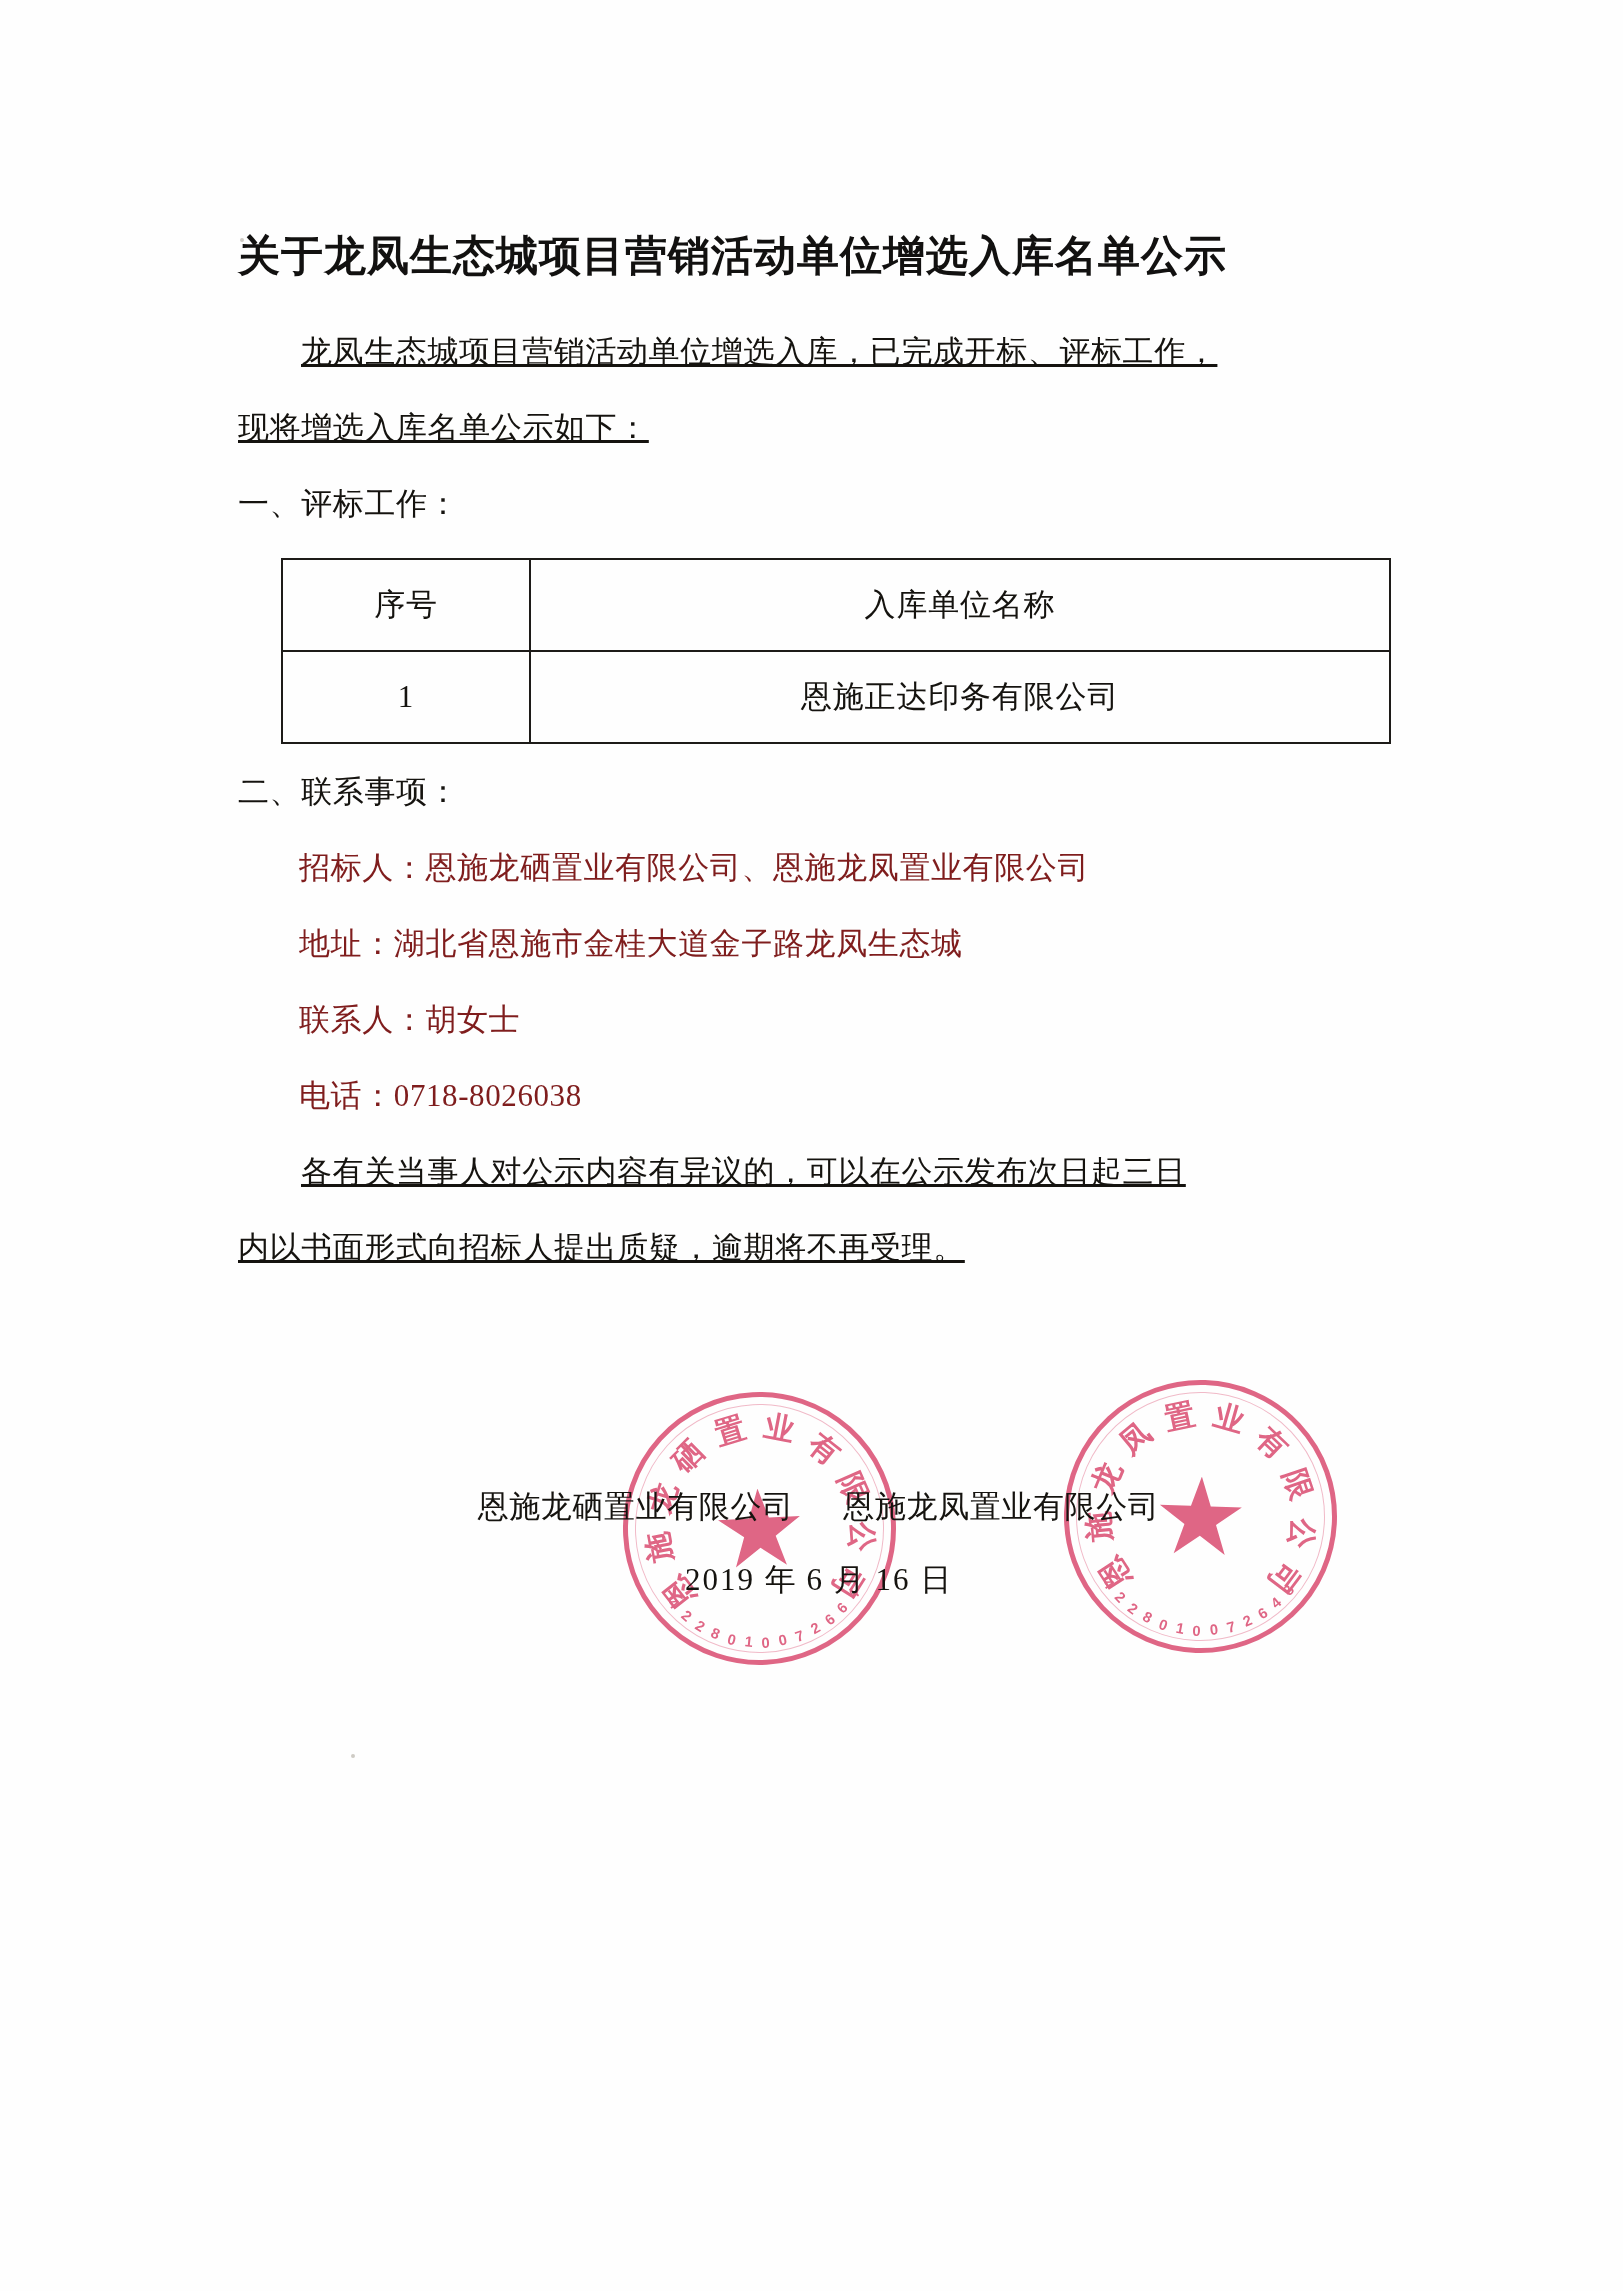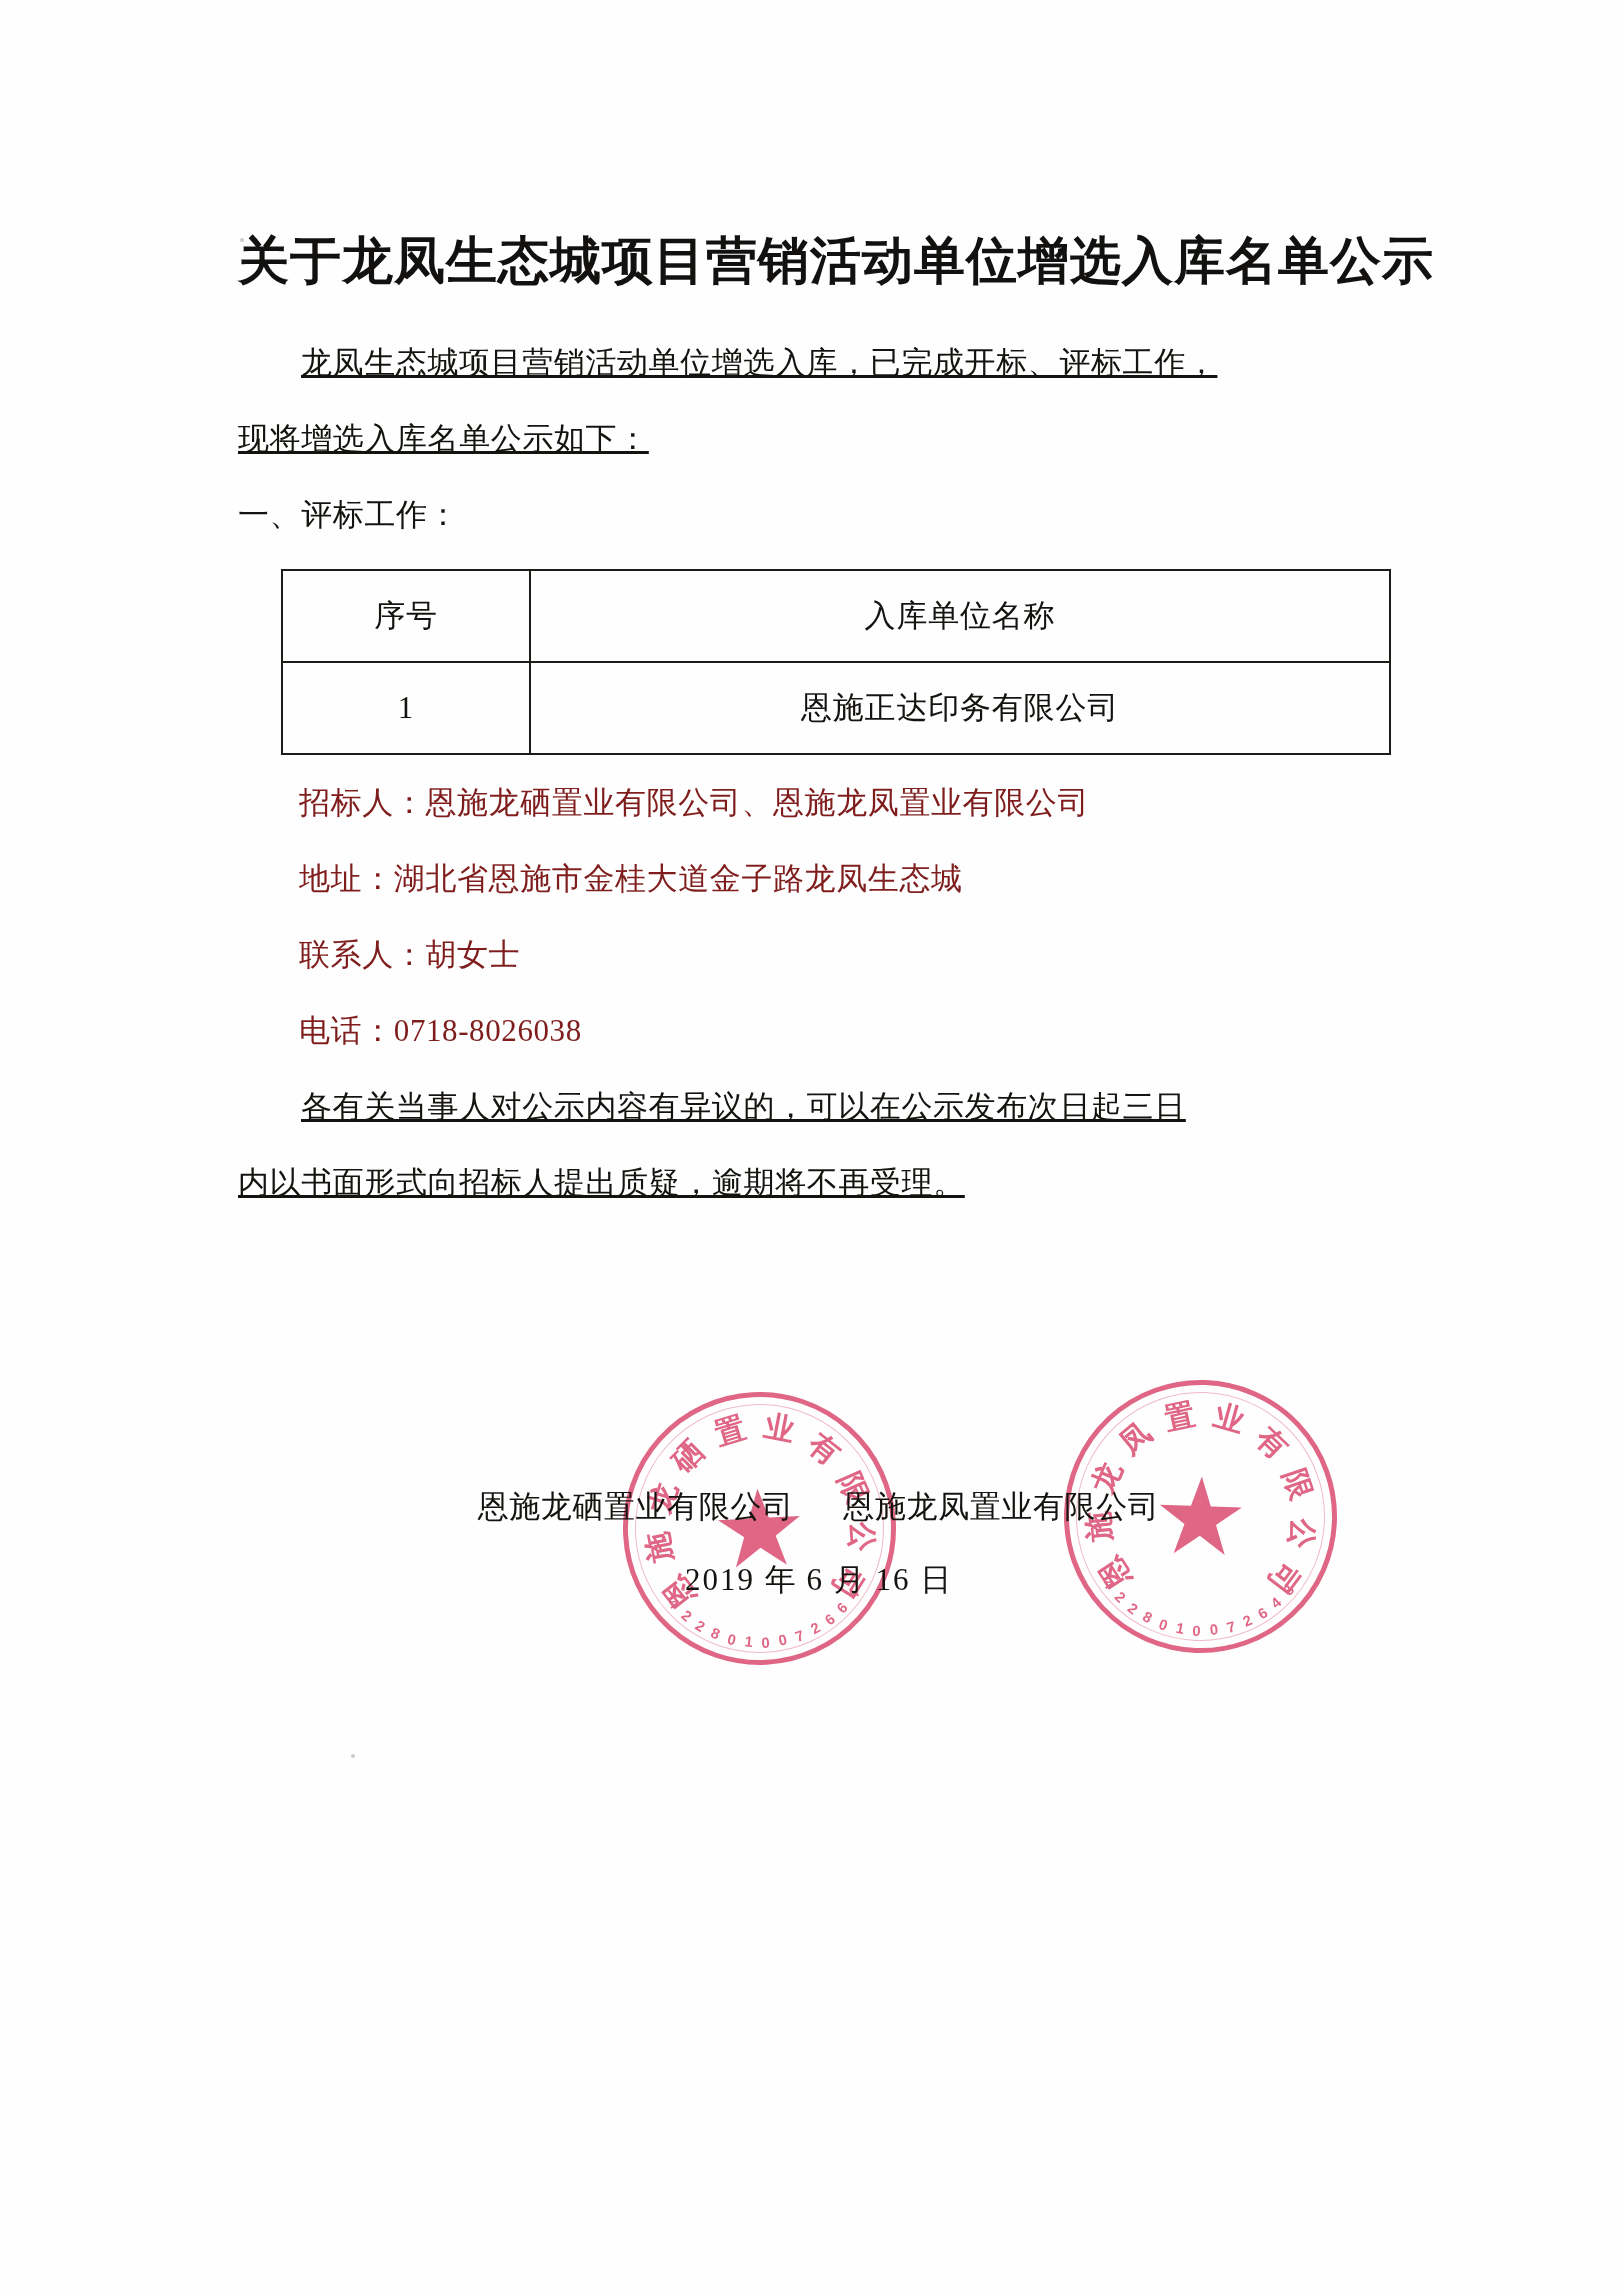--- a/index.html
+++ b/index.html
@@ -29,21 +29,21 @@
 
   
   .doc {
     position: absolute;
     left: 238px;
     top: 231px;
     width: 1161px;
   }
 
   .doc-title {
-    font-size: 51px;
+    font-size: 42px;
     font-weight: bold;
     letter-spacing: 1px;
     text-align: left;
     line-height: 1.2;
     margin: 0 0 33px 0;
     white-space: nowrap;
     color: #121110;
   }
 
   .para {
@@ -221,20 +221,21 @@
             <td>入库单位名称</td>
           </tr>
           <tr>
             <td class="num">1</td>
             <td>恩施正达印务有限公司</td>
           </tr>
         </tbody>
       </table>
     </div>
 
+    <p class="section-head">二、联系事项：</p>
 
     <p class="sub-line">招标人：恩施龙硒置业有限公司、恩施龙凤置业有限公司</p>
 
     <p class="sub-line">地址：湖北省恩施市金桂大道金子路龙凤生态城</p>
 
     <p class="sub-line">联系人：胡女士</p>
 
     <p class="sub-line">电话：0718-8026038</p>
 
     <p class="para indent">各有关当事人对公示内容有异议的，可以在公示发布次日起三日</p>

